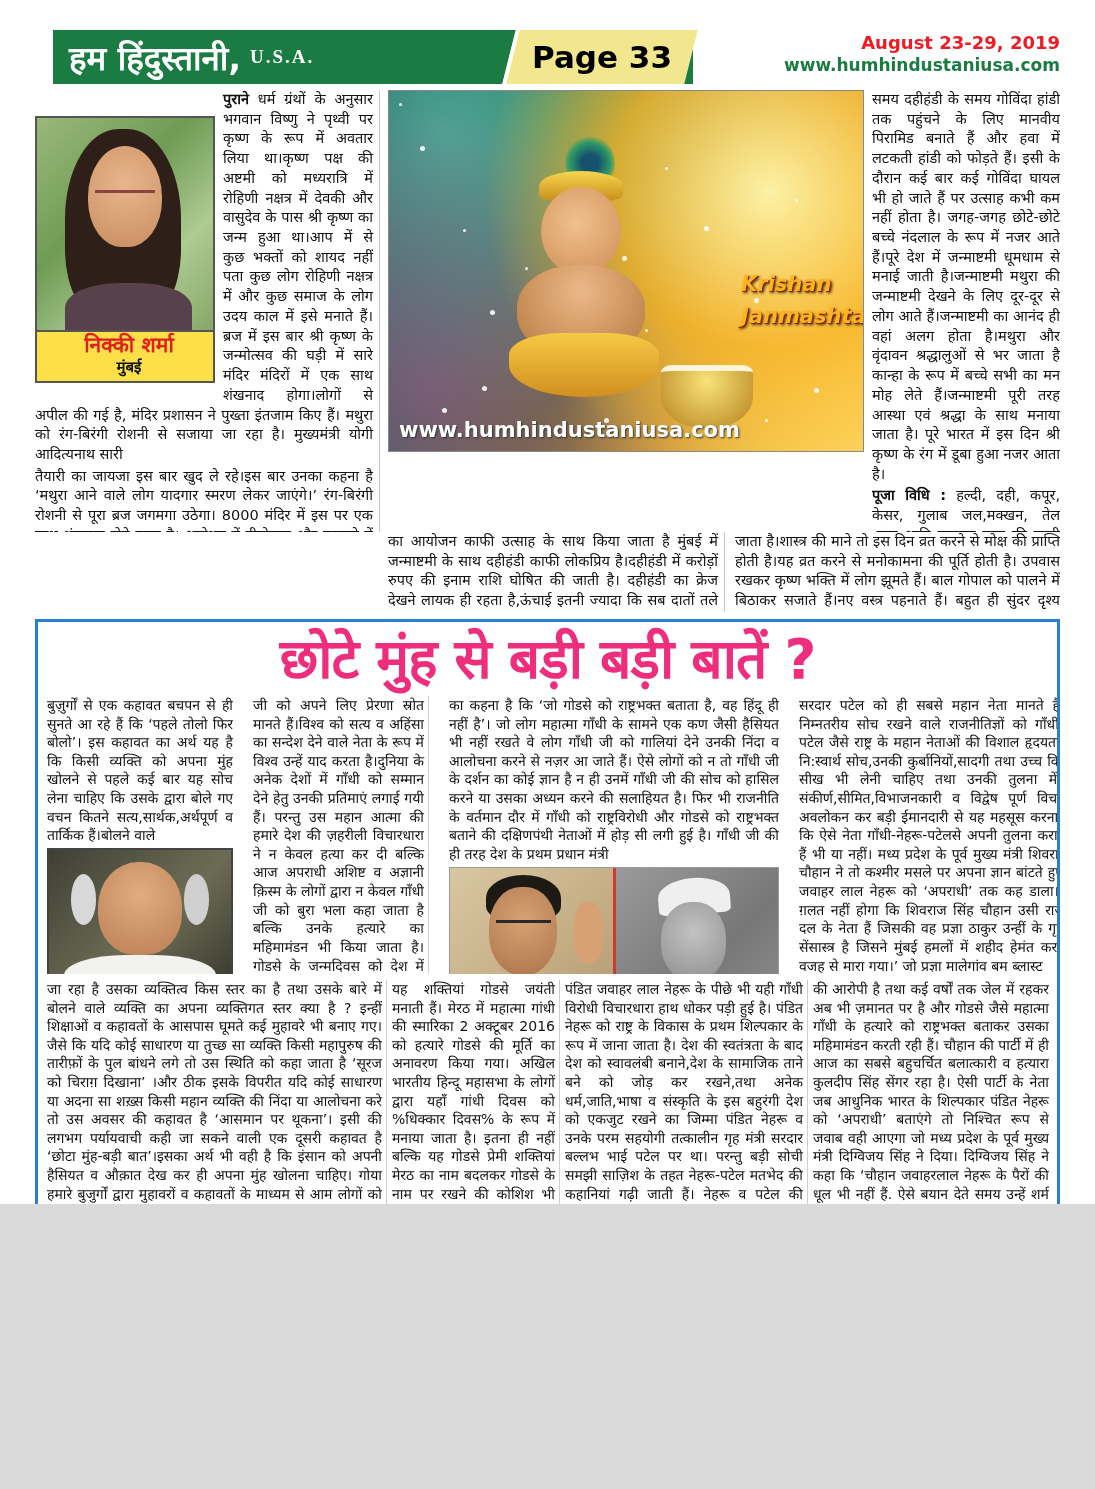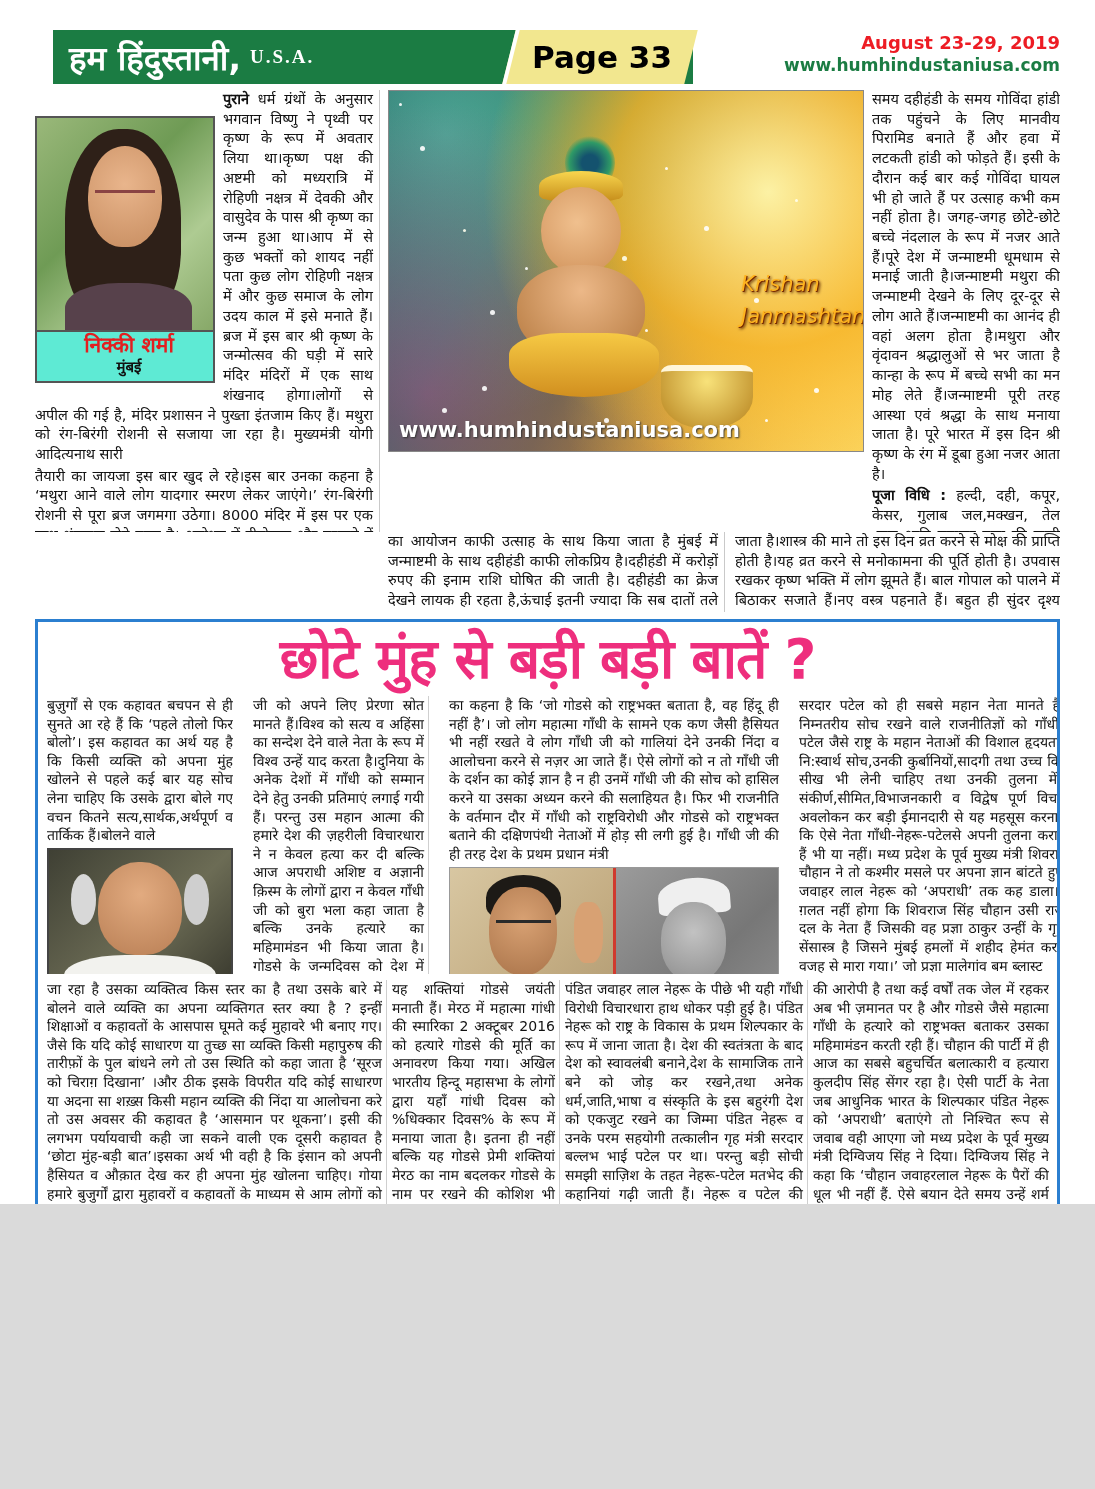--- a/index.html
+++ b/index.html
@@ -36,21 +36,21 @@
   .lead{font-weight:bold;}
 
   .float-photo{float:left;width:176px;margin:26px 8px 4px 0;border:2px solid #555;background:#fff;}
   .portrait-nikki{width:100%;height:212px;position:relative;overflow:hidden;
      background:linear-gradient(135deg,#9ab87a,#6f9b55 40%,#aecb92 70%,#87a868);}
   .pn-hair{position:absolute;left:16%;top:5%;width:66%;height:92%;background:#2e2018;border-radius:46% 46% 38% 38%;}
   .pn-face{position:absolute;left:29%;top:13%;width:42%;height:48%;border-radius:50% 50% 46% 46%;
      background:radial-gradient(circle at 50% 38%,#e9b58c,#c78d60);}
   .pn-glasses{position:absolute;left:33%;top:34%;width:34%;height:6px;border-top:3px solid #8a4444;}
   .pn-body{position:absolute;left:16%;bottom:-6%;width:72%;height:28%;background:#57414b;border-radius:42% 42% 0 0;}
-  .pcap{border-top:2px solid #555;text-align:center;padding:2px 0 4px 8px;background:#5eead4;}
+  .pcap{border-top:2px solid #555;text-align:center;padding:2px 0 4px 8px;background:#fde047;}
   .pname{color:#e31e20;font-weight:bold;font-size:21px;line-height:1.1;}
   .pcity{color:#111;font-weight:bold;font-size:15px;}
 
   .krishna{position:relative;height:362px;overflow:hidden;border:1px solid #888;box-sizing:border-box;
     background:
       radial-gradient(circle at 80% 28%,rgba(255,246,170,.95),rgba(247,181,40,.8) 34%,rgba(190,120,20,0) 62%),
       radial-gradient(circle at 96% 82%,rgba(255,214,96,.9),rgba(230,150,40,0) 52%),
       radial-gradient(circle at 8% 84%,rgba(205,70,150,.5),rgba(120,40,120,0) 55%),
       radial-gradient(circle at 12% 12%,rgba(120,220,205,.55),rgba(20,80,80,0) 55%),
       linear-gradient(115deg,#14544c,#1e6e52 26%,#567139 48%,#b9892e 68%,#e7b23c 85%,#f3cf55);}
@@ -65,21 +65,21 @@
   .k-crown{position:absolute;left:150px;top:80px;width:84px;height:30px;border-radius:50% 50% 22% 22%;
      background:linear-gradient(#f8d64e,#c78f1c);}
   .k-face{position:absolute;left:152px;top:96px;width:80px;height:88px;border-radius:50%;
      background:radial-gradient(circle at 45% 40%,#f0c08e,#cd8d55);}
   .k-body{position:absolute;left:128px;top:174px;width:128px;height:92px;border-radius:46%;
      background:radial-gradient(circle at 50% 28%,#ecb888,#b5793f);}
   .k-dhoti{position:absolute;left:120px;top:242px;width:150px;height:64px;border-radius:40% 40% 58% 58%;
      background:linear-gradient(#f6c944,#d18f1f);}
   .k-pot{position:absolute;right:110px;bottom:22px;width:92px;height:58px;border-radius:12% 12% 50% 50%;
      border-top:6px solid #fff6da;background:radial-gradient(circle at 50% 18%,#f8e27a,#b5801c);}
-  .k-cap{position:absolute;left:352px;top:178px;text-align:left;font-weight:normal;font-style:italic;
+  .k-cap{position:absolute;left:352px;top:178px;text-align:left;font-weight:bold;font-style:italic;
      font-size:21px;line-height:1.5;color:#ffb41f;text-shadow:1px 1px 0 #7a2c00,2px 2px 3px #4d1a00;}
   .k-url{position:absolute;left:10px;bottom:6px;color:#ffffff;font-weight:bold;font-size:21px;
      text-shadow:1px 1px 2px #333;}
 
   .a1-under{grid-column:2 / 4;display:flex;column-gap:10px;overflow:hidden;}
   .a1-under > div{overflow:hidden;}
   .u1{width:330px;}
   .u2{flex:1;}
   .pooja-label{font-weight:bold;}
 

